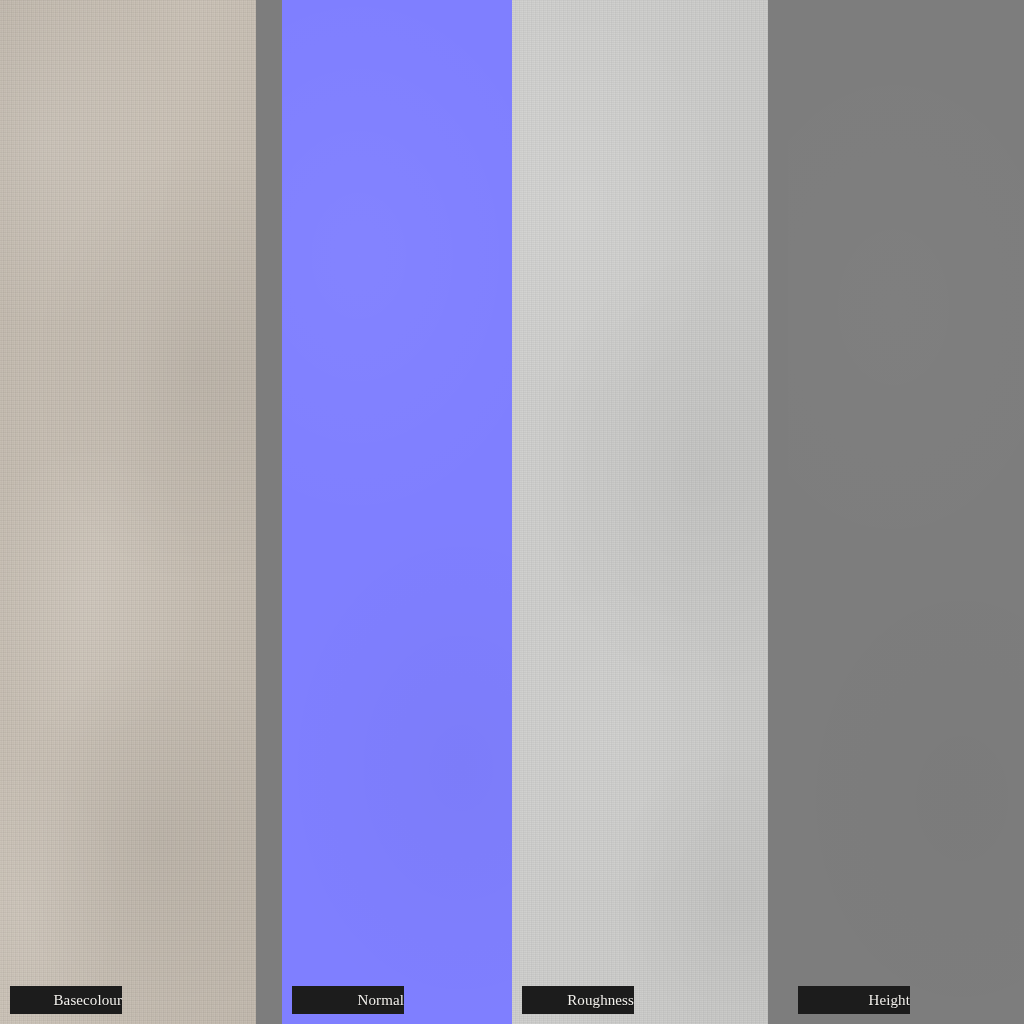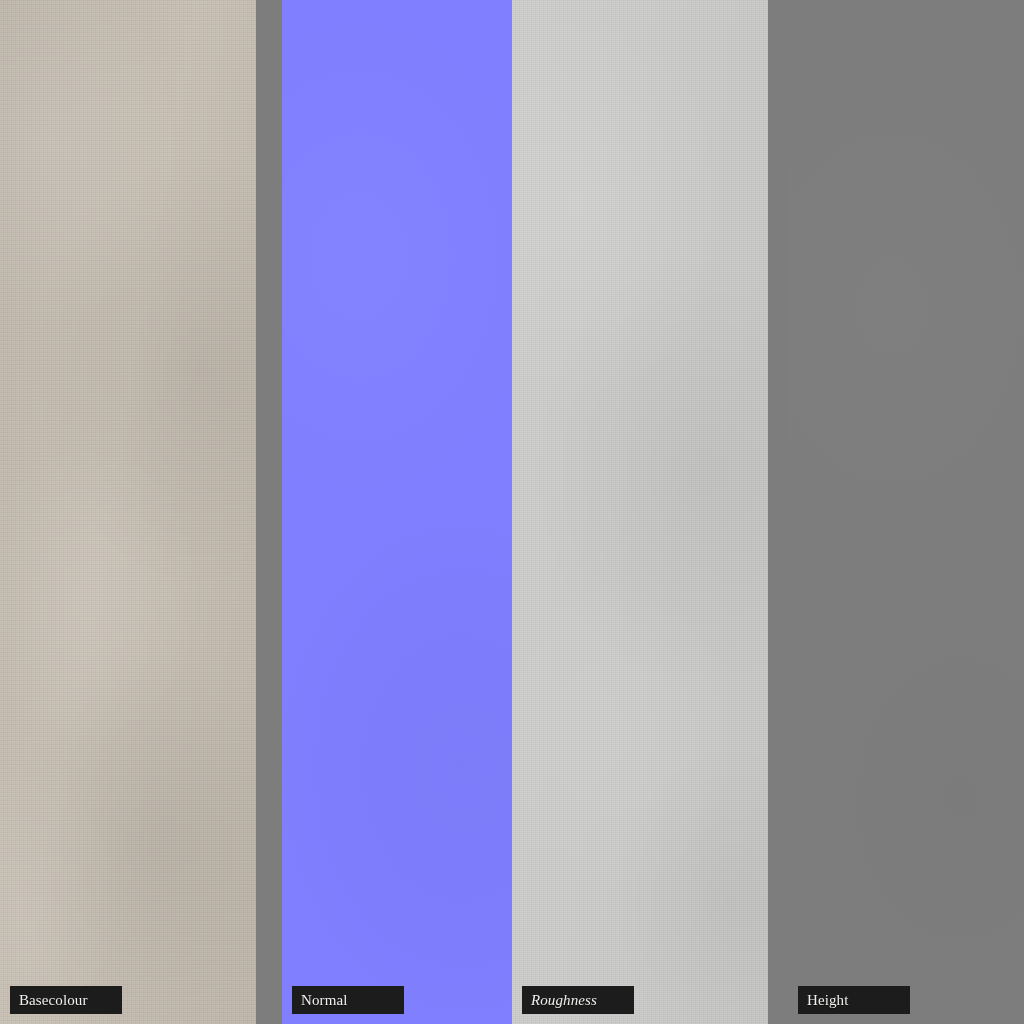--- a/index.html
+++ b/index.html
@@ -132,20 +132,21 @@
     display: flex;
     align-items: center;
     box-sizing: border-box;
     padding: 0 0 0 9px;
     font-size: 15px;
     line-height: 1;
     letter-spacing: 0.1px;
     white-space: nowrap;
     overflow: hidden;
     text-shadow: 0 1px 0 rgba(0,0,0,0.55);
+    justify-content: flex-end;
   }
 </style>
 </head>
 <body>
 
 <div id="stage">
 
   <div class="panel" style="left:0px;">
     <div class="panel-fill tex-basecolour"></div>
     <div class="caption">
@@ -153,21 +154,21 @@
     </div>
   </div>
 
   <div class="panel" style="left:256px;margin-left:26px;">
     <div class="panel-fill tex-normal"></div>
     <div class="caption">
       <span>Normal</span>
     </div>
   </div>
 
-  <div class="panel" style="left:512px;font-style:italic;">
+  <div class="panel" style="left:512px;">
     <div class="panel-fill tex-roughness"></div>
     <div class="caption">
       <span>Roughness</span>
     </div>
   </div>
 
   <div class="panel" style="left:788px;padding-left:8px;">
     <div class="panel-fill tex-height"></div>
     <div class="caption">
       <span>Height</span>

